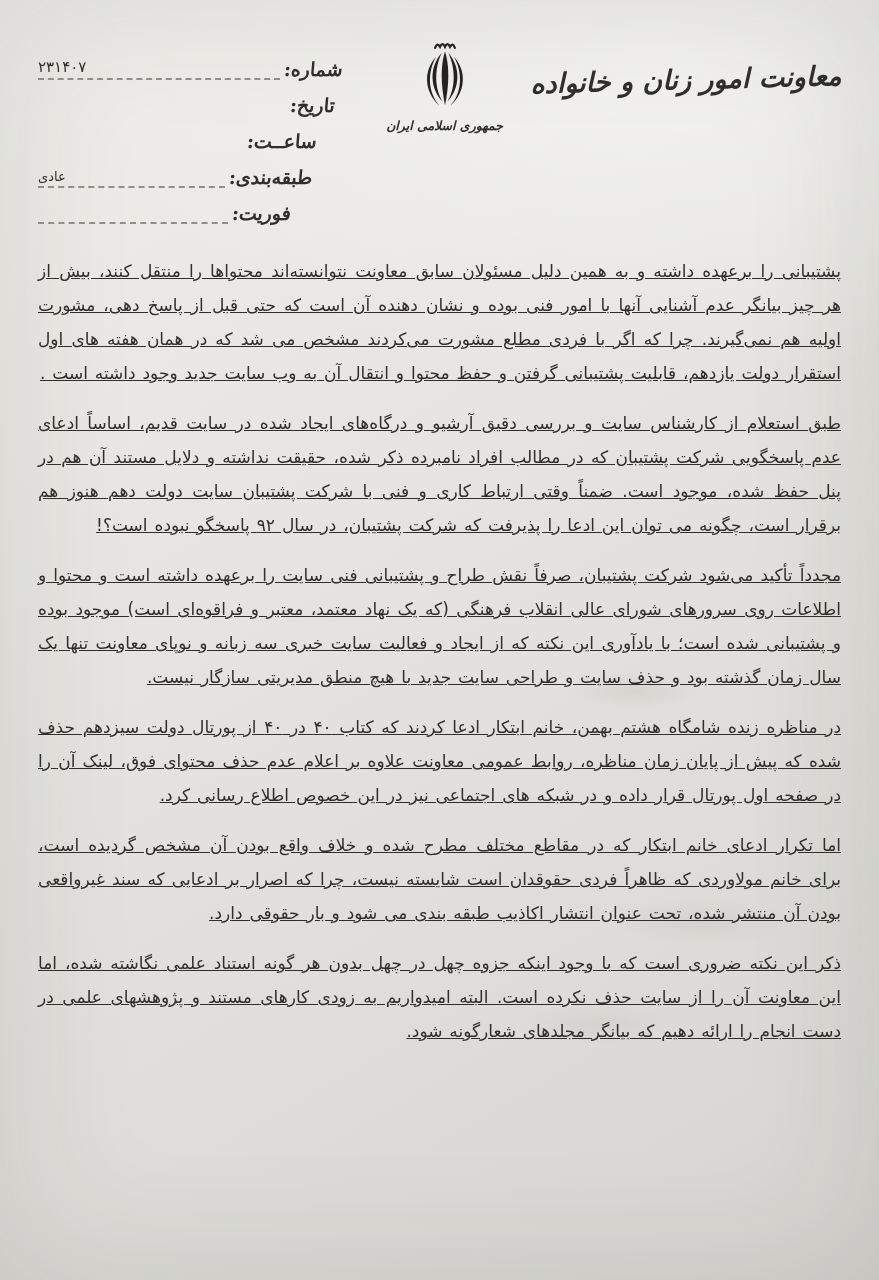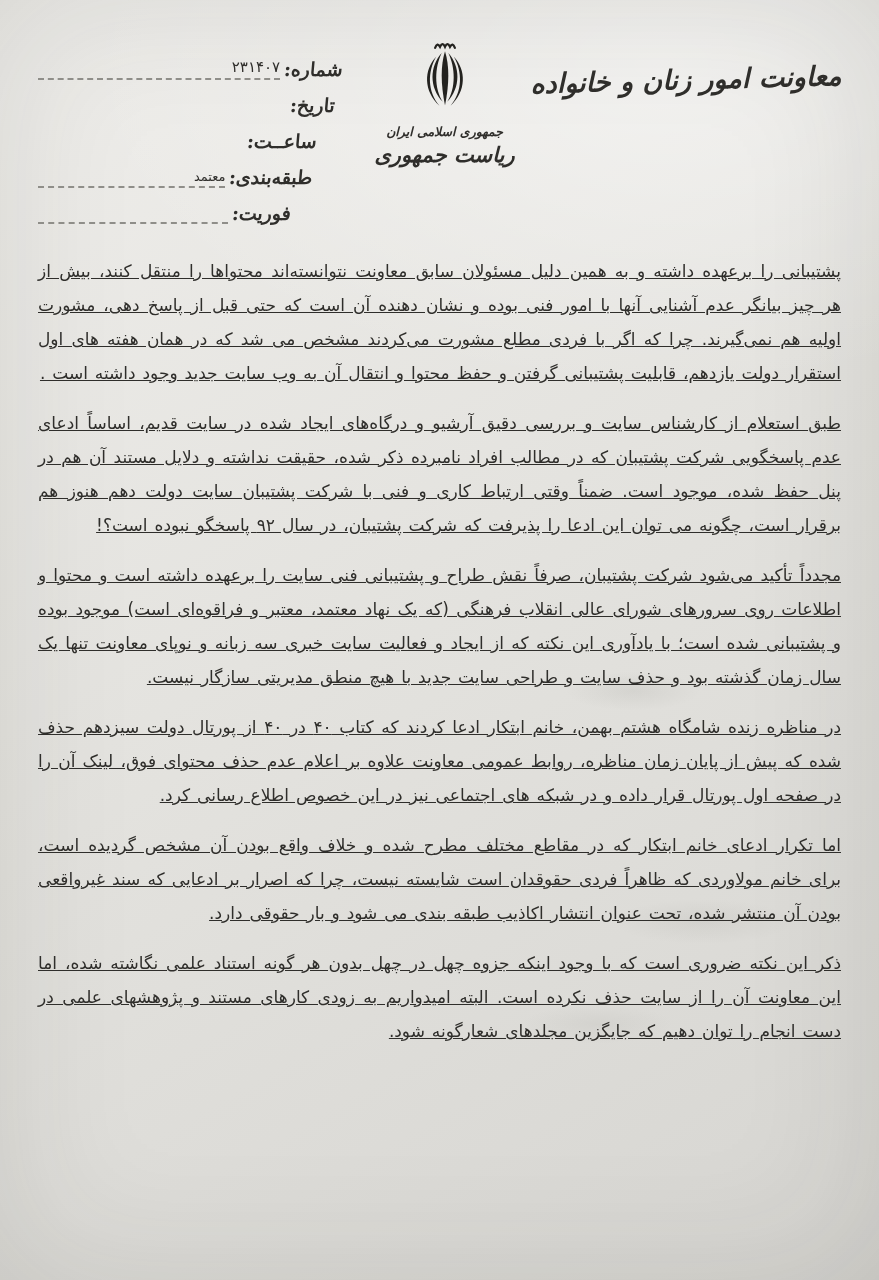--- a/index.html
+++ b/index.html
@@ -42,21 +42,21 @@
     font-weight: bold;
     font-size: 27px;
     transform: rotate(-1.5deg);
     white-space: nowrap;
   }
   .lh-emblem {
     text-align: center;
     padding-top: 10px;
   }
   .emblem-caption-1 {
-    margin-top: 8px;
+    margin-top: 2px;
     font-family: "DejaVu Serif", serif;
     font-style: italic;
     font-weight: bold;
     font-size: 12.5px;
   }
   .emblem-caption-2 {
     margin-top: 3px;
     font-family: "DejaVu Serif", serif;
     font-style: italic;
     font-weight: bold;
@@ -79,21 +79,21 @@
     font-family: "DejaVu Serif", serif;
     font-weight: bold;
     font-size: 19px;
     white-space: nowrap;
     transform: skewX(-5deg);
     padding-left: 4px;
   }
   .field-value {
     flex: 1;
     min-width: 40px;
-    text-align: right;
+    text-align: left;
     font-size: 15px;
     border-bottom: 2px dashed #8f8e89;
     padding-bottom: 2px;
     white-space: nowrap;
   }
   .field-row:nth-child(4) .field-value { font-size: 13px; }
   
   .letter-body {
     padding-top: 16px;
   }
@@ -121,48 +121,47 @@
         <g fill="#23221f">
           <path d="M42 14 Q46 3 51 12 Q55.5 2 60 12 Q64.5 2 69 12 Q74 3 78 14" fill="none" stroke="#23221f" stroke-width="4" stroke-linecap="round"></path>
           <path d="M60 20 C68 45 68 80 60 118 C52 80 52 45 60 20 Z"></path>
           <path d="M66 23 C88 47 89 86 64 112 C80 87 79 49 66 23 Z"></path>
           <path d="M76 30 C99 54 99 93 70 119 C92 94 92 57 76 30 Z"></path>
           <path d="M54 23 C32 47 31 86 56 112 C40 87 41 49 54 23 Z"></path>
           <path d="M44 30 C21 54 21 93 50 119 C28 94 28 57 44 30 Z"></path>
         </g>
       </svg>
       <div class="emblem-caption-1">جمهوری اسلامی ایران</div>
-      <div class="emblem-caption-2">ریاست جمهوری</div>
     </div>
 
     <div class="lh-fields">
       <div class="field-row">
         <span class="field-label">شماره:</span>
         <span class="field-value">۲۳۱۴۰۷</span>
       </div>
       <div class="field-row">
         <span class="field-label">تاریخ:</span>
       </div>
       <div class="field-row">
         <span class="field-label">ساعــت:</span>
       </div>
       <div class="field-row">
         <span class="field-label">طبقه‌بندی:</span>
-        <span class="field-value">معتمد</span>
+        <span class="field-value">عادی</span>
       </div>
       <div class="field-row">
         <span class="field-label">فوریت:</span>
         <span class="field-value"></span>
       </div>
     </div>
 
   </header>
 
   <main class="letter-body">
     <p>پشتیبانی را برعهده داشته و به همین دلیل مسئولان سابق معاونت نتوانسته‌اند محتواها را منتقل کنند، بیش از هر چیز بیانگر عدم آشنایی آنها با امور فنی بوده و نشان دهنده آن است که حتی قبل از پاسخ دهی، مشورت اولیه هم نمی‌گیرند. چرا که اگر با فردی مطلع مشورت می‌کردند مشخص می شد که در همان هفته های اول استقرار دولت یازدهم، قابلیت پشتیبانی گرفتن و حفظ محتوا و انتقال آن به وب سایت جدید وجود داشته است .</p>
     <p>طبق استعلام از کارشناس سایت و بررسی دقیق آرشیو و درگاه‌های ایجاد شده در سایت قدیم، اساساً ادعای عدم پاسخگویی شرکت پشتیبان که در مطالب افراد نامبرده ذکر شده، حقیقت نداشته و دلایل مستند آن هم در پنل حفظ شده، موجود است. ضمناً وقتی ارتباط کاری و فنی با شرکت پشتیبان سایت دولت دهم هنوز هم برقرار است، چگونه می توان این ادعا را پذیرفت که شرکت پشتیبان، در سال ۹۲ پاسخگو نبوده است؟!</p>
     <p>مجدداً تأکید می‌شود شرکت پشتیبان، صرفاً نقش طراح و پشتیبانی فنی سایت را برعهده داشته است و محتوا و اطلاعات روی سرورهای شورای عالی انقلاب فرهنگی (که یک نهاد معتمد، معتبر و فراقوه‌ای است) موجود بوده و پشتیبانی شده است؛ با یادآوری این نکته که از ایجاد و فعالیت سایت خبری سه زبانه و نوپای معاونت تنها یک سال زمان گذشته بود و حذف سایت و طراحی سایت جدید با هیچ منطق مدیریتی سازگار نیست.</p>
     <p>در مناظره زنده شامگاه هشتم بهمن، خانم ابتکار ادعا کردند که کتاب ۴۰ در ۴۰ از پورتال دولت سیزدهم حذف شده که پیش از پایان زمان مناظره، روابط عمومی معاونت علاوه بر اعلام عدم حذف محتوای فوق، لینک آن را در صفحه اول پورتال قرار داده و در شبکه های اجتماعی نیز در این خصوص اطلاع رسانی کرد.</p>
     <p>اما تکرار ادعای خانم ابتکار که در مقاطع مختلف مطرح شده و خلاف واقع بودن آن مشخص گردیده است، برای خانم مولاوردی که ظاهراً فردی حقوقدان است شایسته نیست، چرا که اصرار بر ادعایی که سند غیرواقعی بودن آن منتشر شده، تحت عنوان انتشار اکاذیب طبقه بندی می شود و بار حقوقی دارد.</p>
-    <p>ذکر این نکته ضروری است که با وجود اینکه جزوه چهل در چهل بدون هر گونه استناد علمی نگاشته شده، اما این معاونت آن را از سایت حذف نکرده است. البته امیدواریم به زودی کارهای مستند و پژوهشهای علمی در دست انجام را توان دهیم که جایگزین مجلدهای شعارگونه شود.</p>
+    <p>ذکر این نکته ضروری است که با وجود اینکه جزوه چهل در چهل بدون هر گونه استناد علمی نگاشته شده، اما این معاونت آن را از سایت حذف نکرده است. البته امیدواریم به زودی کارهای مستند و پژوهشهای علمی در دست انجام را ارائه دهیم که بیانگر مجلدهای شعارگونه شود.</p>
   </main>
 
 </div>
 
 </body></html>

